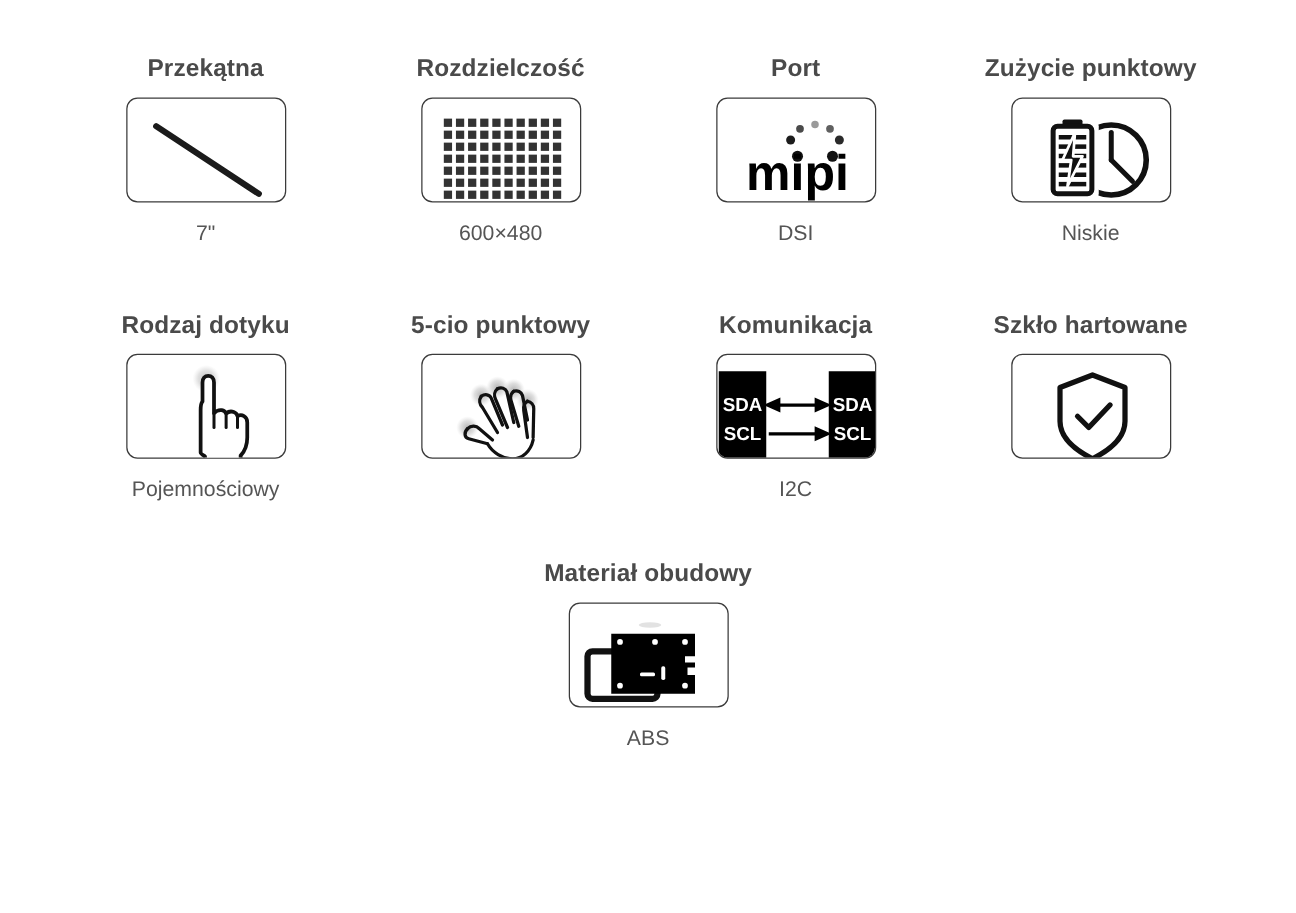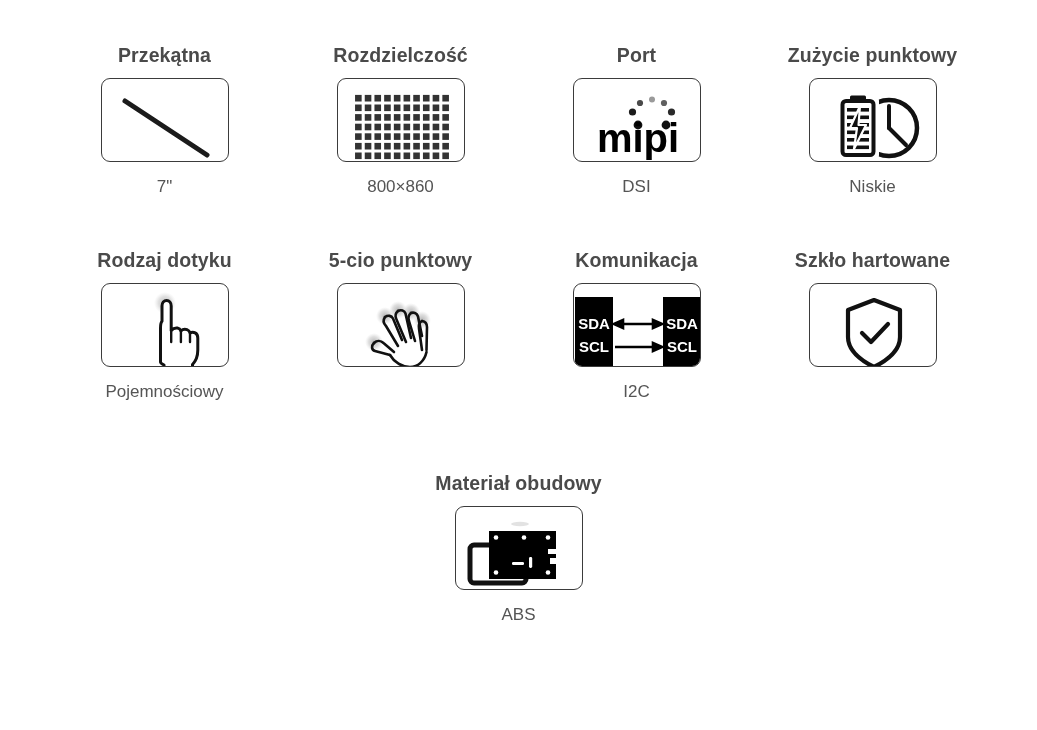--- a/index.html
+++ b/index.html
@@ -59,21 +59,21 @@
     color: #555555;
     text-align: center;
     white-space: nowrap;
     min-height: 20px;
   }
   .cell-caption.empty { min-height: 0; margin-top: 0; }
 
   
   .spec-row-single {
     position: absolute;
-    top: 472px;
+    top: 448px;
     left: 0;
     width: 1037px;
     display: flex;
     justify-content: center;
   }
   .spec-row-single .spec-cell { width: 236px; }
 
   svg { display: block; }
 </style>
 </head>
@@ -162,21 +162,21 @@
             <rect x="46.15" y="73.50" width="6.6" height="6.6"></rect>
             <rect x="55.85" y="73.50" width="6.6" height="6.6"></rect>
             <rect x="65.55" y="73.50" width="6.6" height="6.6"></rect>
             <rect x="75.25" y="73.50" width="6.6" height="6.6"></rect>
             <rect x="84.95" y="73.50" width="6.6" height="6.6"></rect>
             <rect x="94.65" y="73.50" width="6.6" height="6.6"></rect>
             <rect x="104.35" y="73.50" width="6.6" height="6.6"></rect>
           </g>
       </svg>
     </div>
-    <div class="cell-caption">800×860</div>
+    <div class="cell-caption">600×480</div>
   </div>
 
   <div class="spec-cell">
     <div class="cell-title">Port</div>
     <div class="icon-box">
       <svg width="128" height="96" viewBox="0 0 128 96">
         <circle cx="64" cy="46" r="4.4" fill="#111111"></circle>
         <circle cx="92" cy="46" r="4.4" fill="#111111"></circle>
         <circle cx="58.5" cy="33" r="3.6" fill="#1c1c1c"></circle>
         <circle cx="97.5" cy="33" r="3.6" fill="#2a2a2a"></circle>

